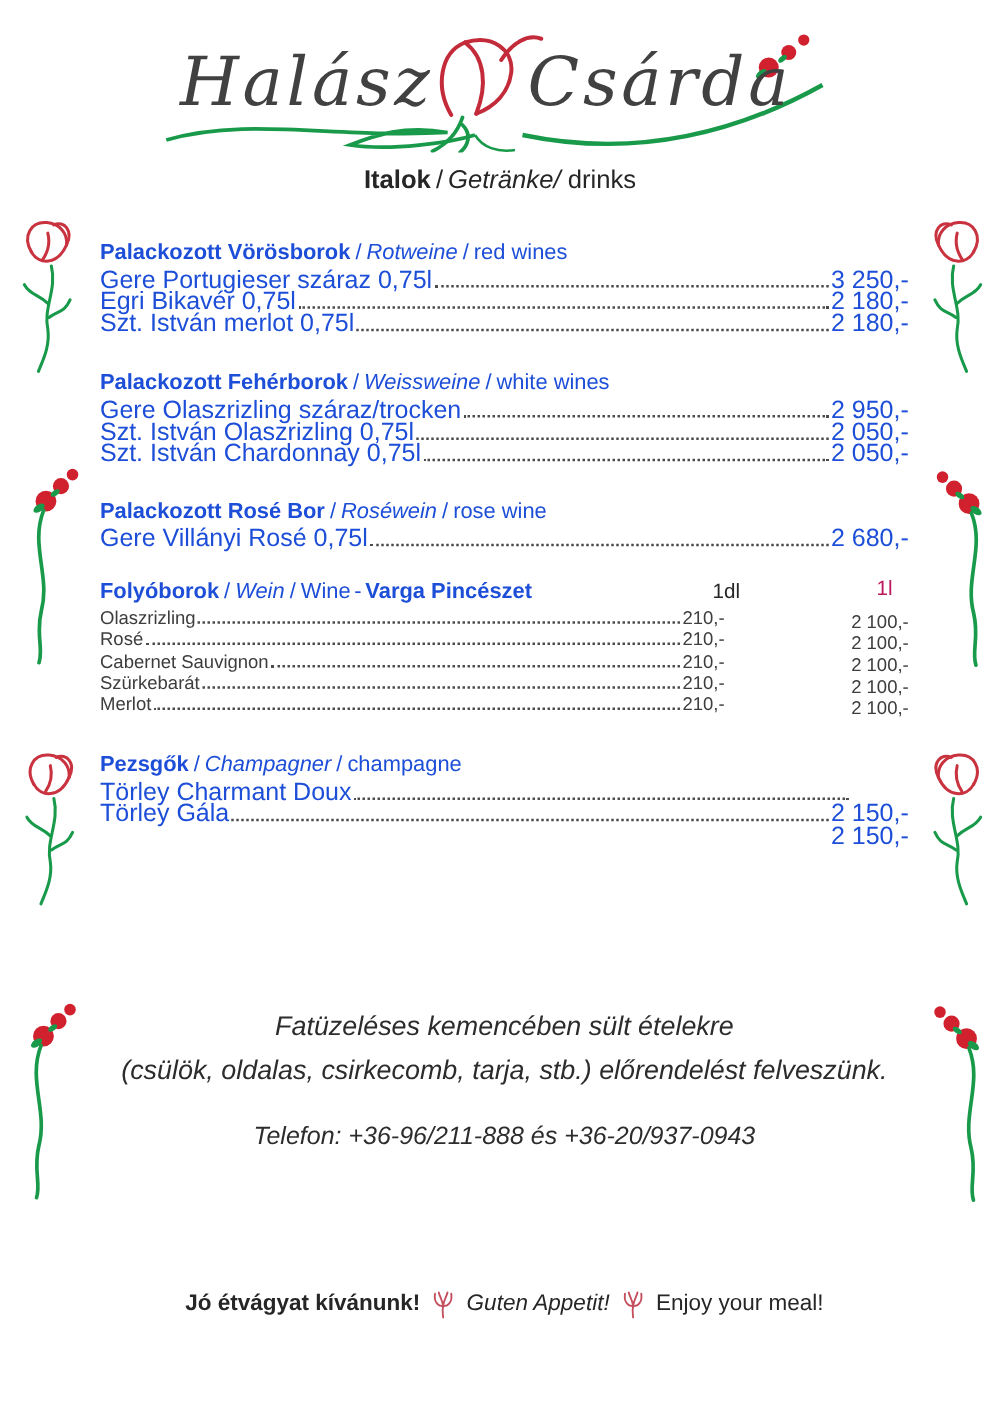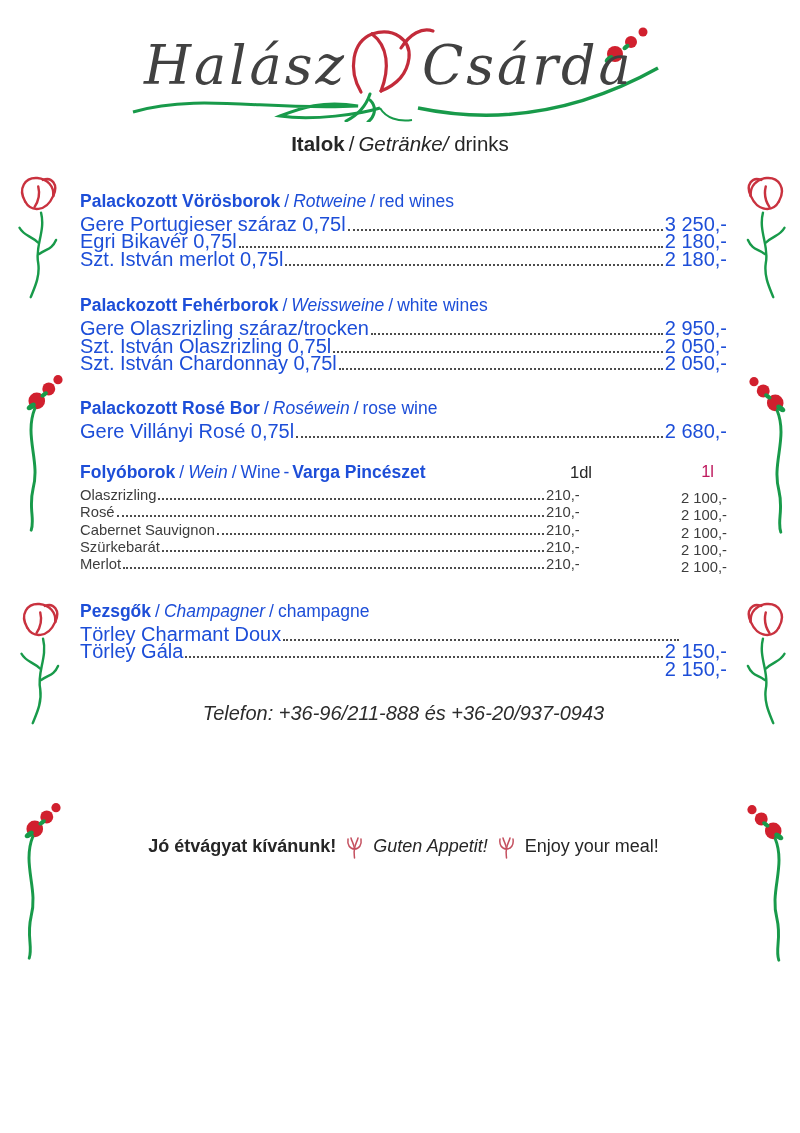--- a/index.html
+++ b/index.html
@@ -230,20 +230,24 @@
         <span class="nm">Törley Gála</span>
         <span class="dots"></span>
         <span class="pr">2 150,-</span>
       </div>
     <div class="row">
         <span class="fill"></span>
         <span class="pr">2 150,-</span>
       </div>
   </div>
 
+  <div class="note">
+    <div>Fatüzeléses kemencében sült ételekre</div>
+    <div>(csülök, oldalas, csirkecomb, tarja, stb.) előrendelést felveszünk.</div>
+  </div>
   <div class="phone">Telefon: +36-96/211-888 és +36-20/937-0943</div>
 
   <div class="footer">
     <span class="b">Jó étvágyat kívánunk!</span>
     <svg width="19" height="23" viewBox="0 0 19 23">
       <g fill="none" stroke="#c4505f" stroke-width="1.5" stroke-linecap="round">
         <path d="M3,3 C2,9 5,13 9.5,13 C14,13 17,9 16,3"></path>
         <path d="M6,2 C7,6 9,8 9.5,13"></path>
         <path d="M13,2 C12,6 10,8 9.5,13"></path>
         <path d="M9.5,13 C8.5,17 9.5,20 9.5,22"></path>

